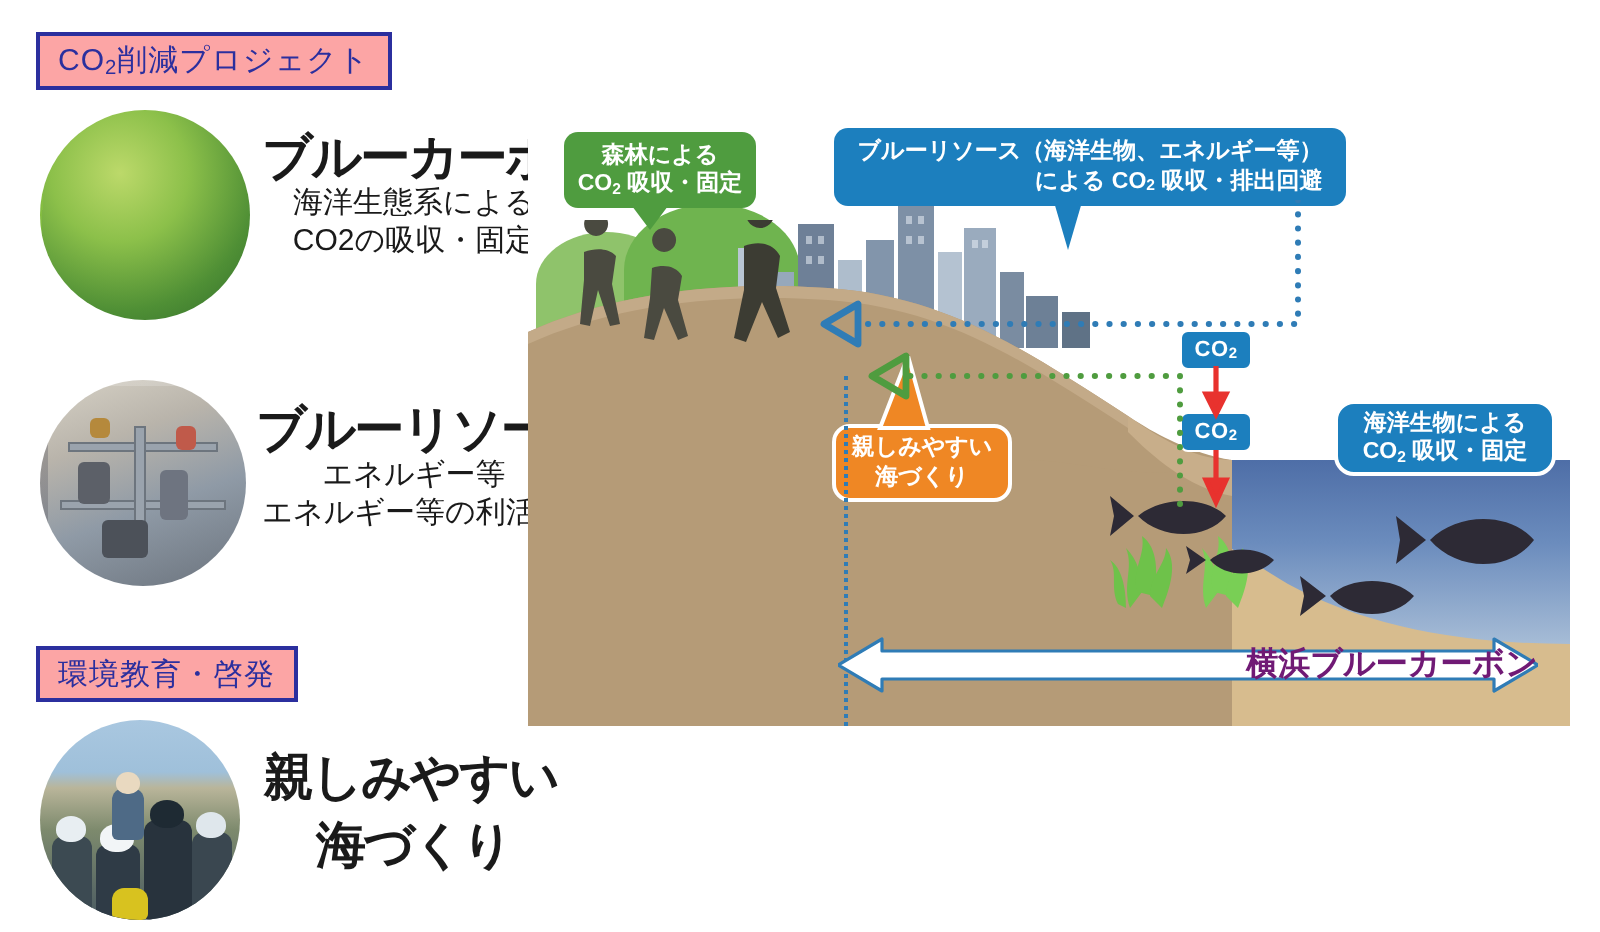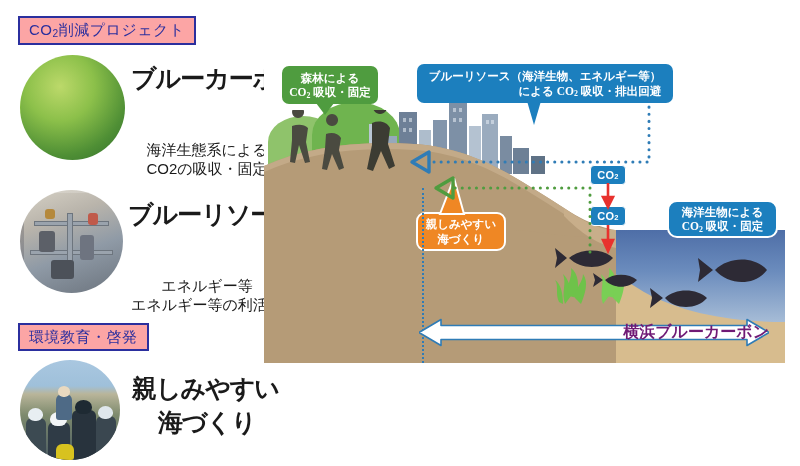--- a/index.html
+++ b/index.html
@@ -58,42 +58,40 @@
     color: #1a1a1a;
     white-space: nowrap;
     letter-spacing: -1px;
   }
   .proj-sub {
     position: absolute;
     color: #1a1a1a;
     text-align: center;
     line-height: 1.28;
     white-space: nowrap;
-    margin-top: 48px;
   }
 
   
   #panel {
     position: absolute;
     left: 264px; top: 48px; width: 521px; height: 315px;
     background: #ffffff;
     overflow: hidden;
   }
   .hill-green { position:absolute; border-radius:50% 50% 0 0; }
 
   .callout {
     position:absolute;
     color:#ffffff;
     border-radius:7px;
     text-align:center;
     line-height:1.25;
     white-space:nowrap;
     display:flex; align-items:center; justify-content:center;
     font-weight:bold;
-    font-family:Liberation Serif, serif;
   }
   .callout .tail {
     position:absolute; width:0; height:0;
   }
 
   .co2box{
     position:absolute;
     background:#1c7fbe;
     border:1.5px solid #ffffff;
     border-radius:4px;

